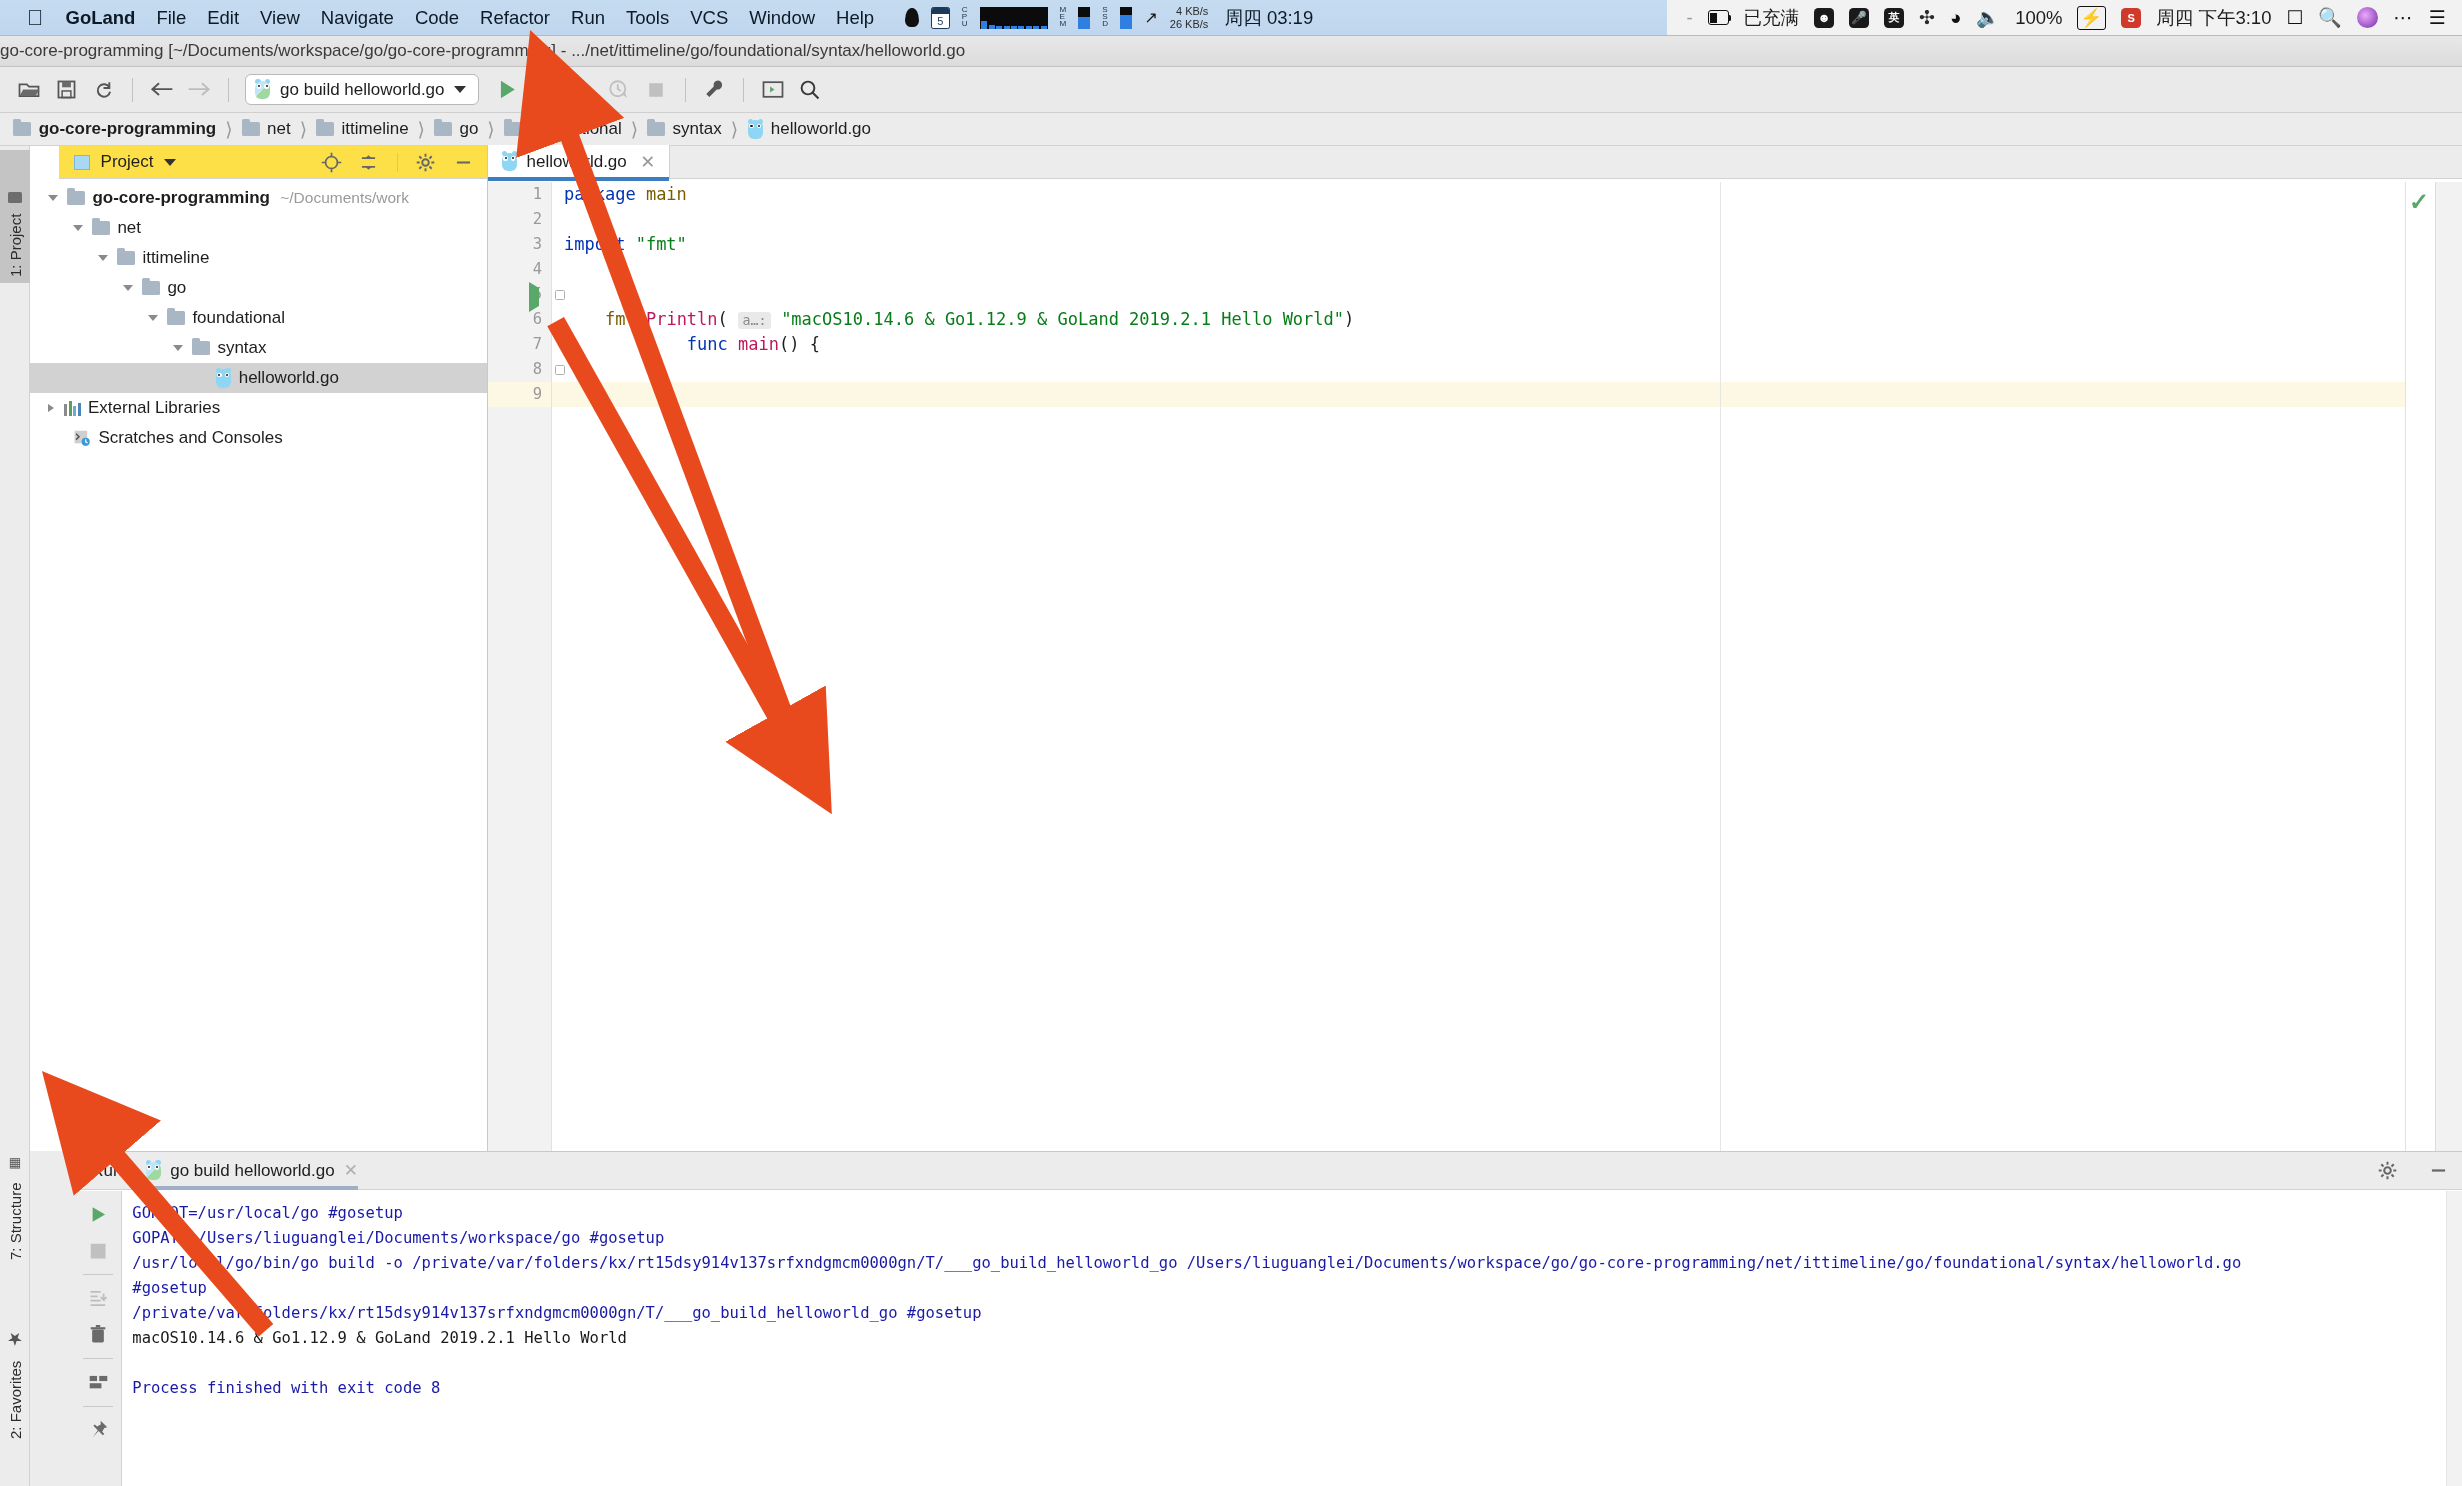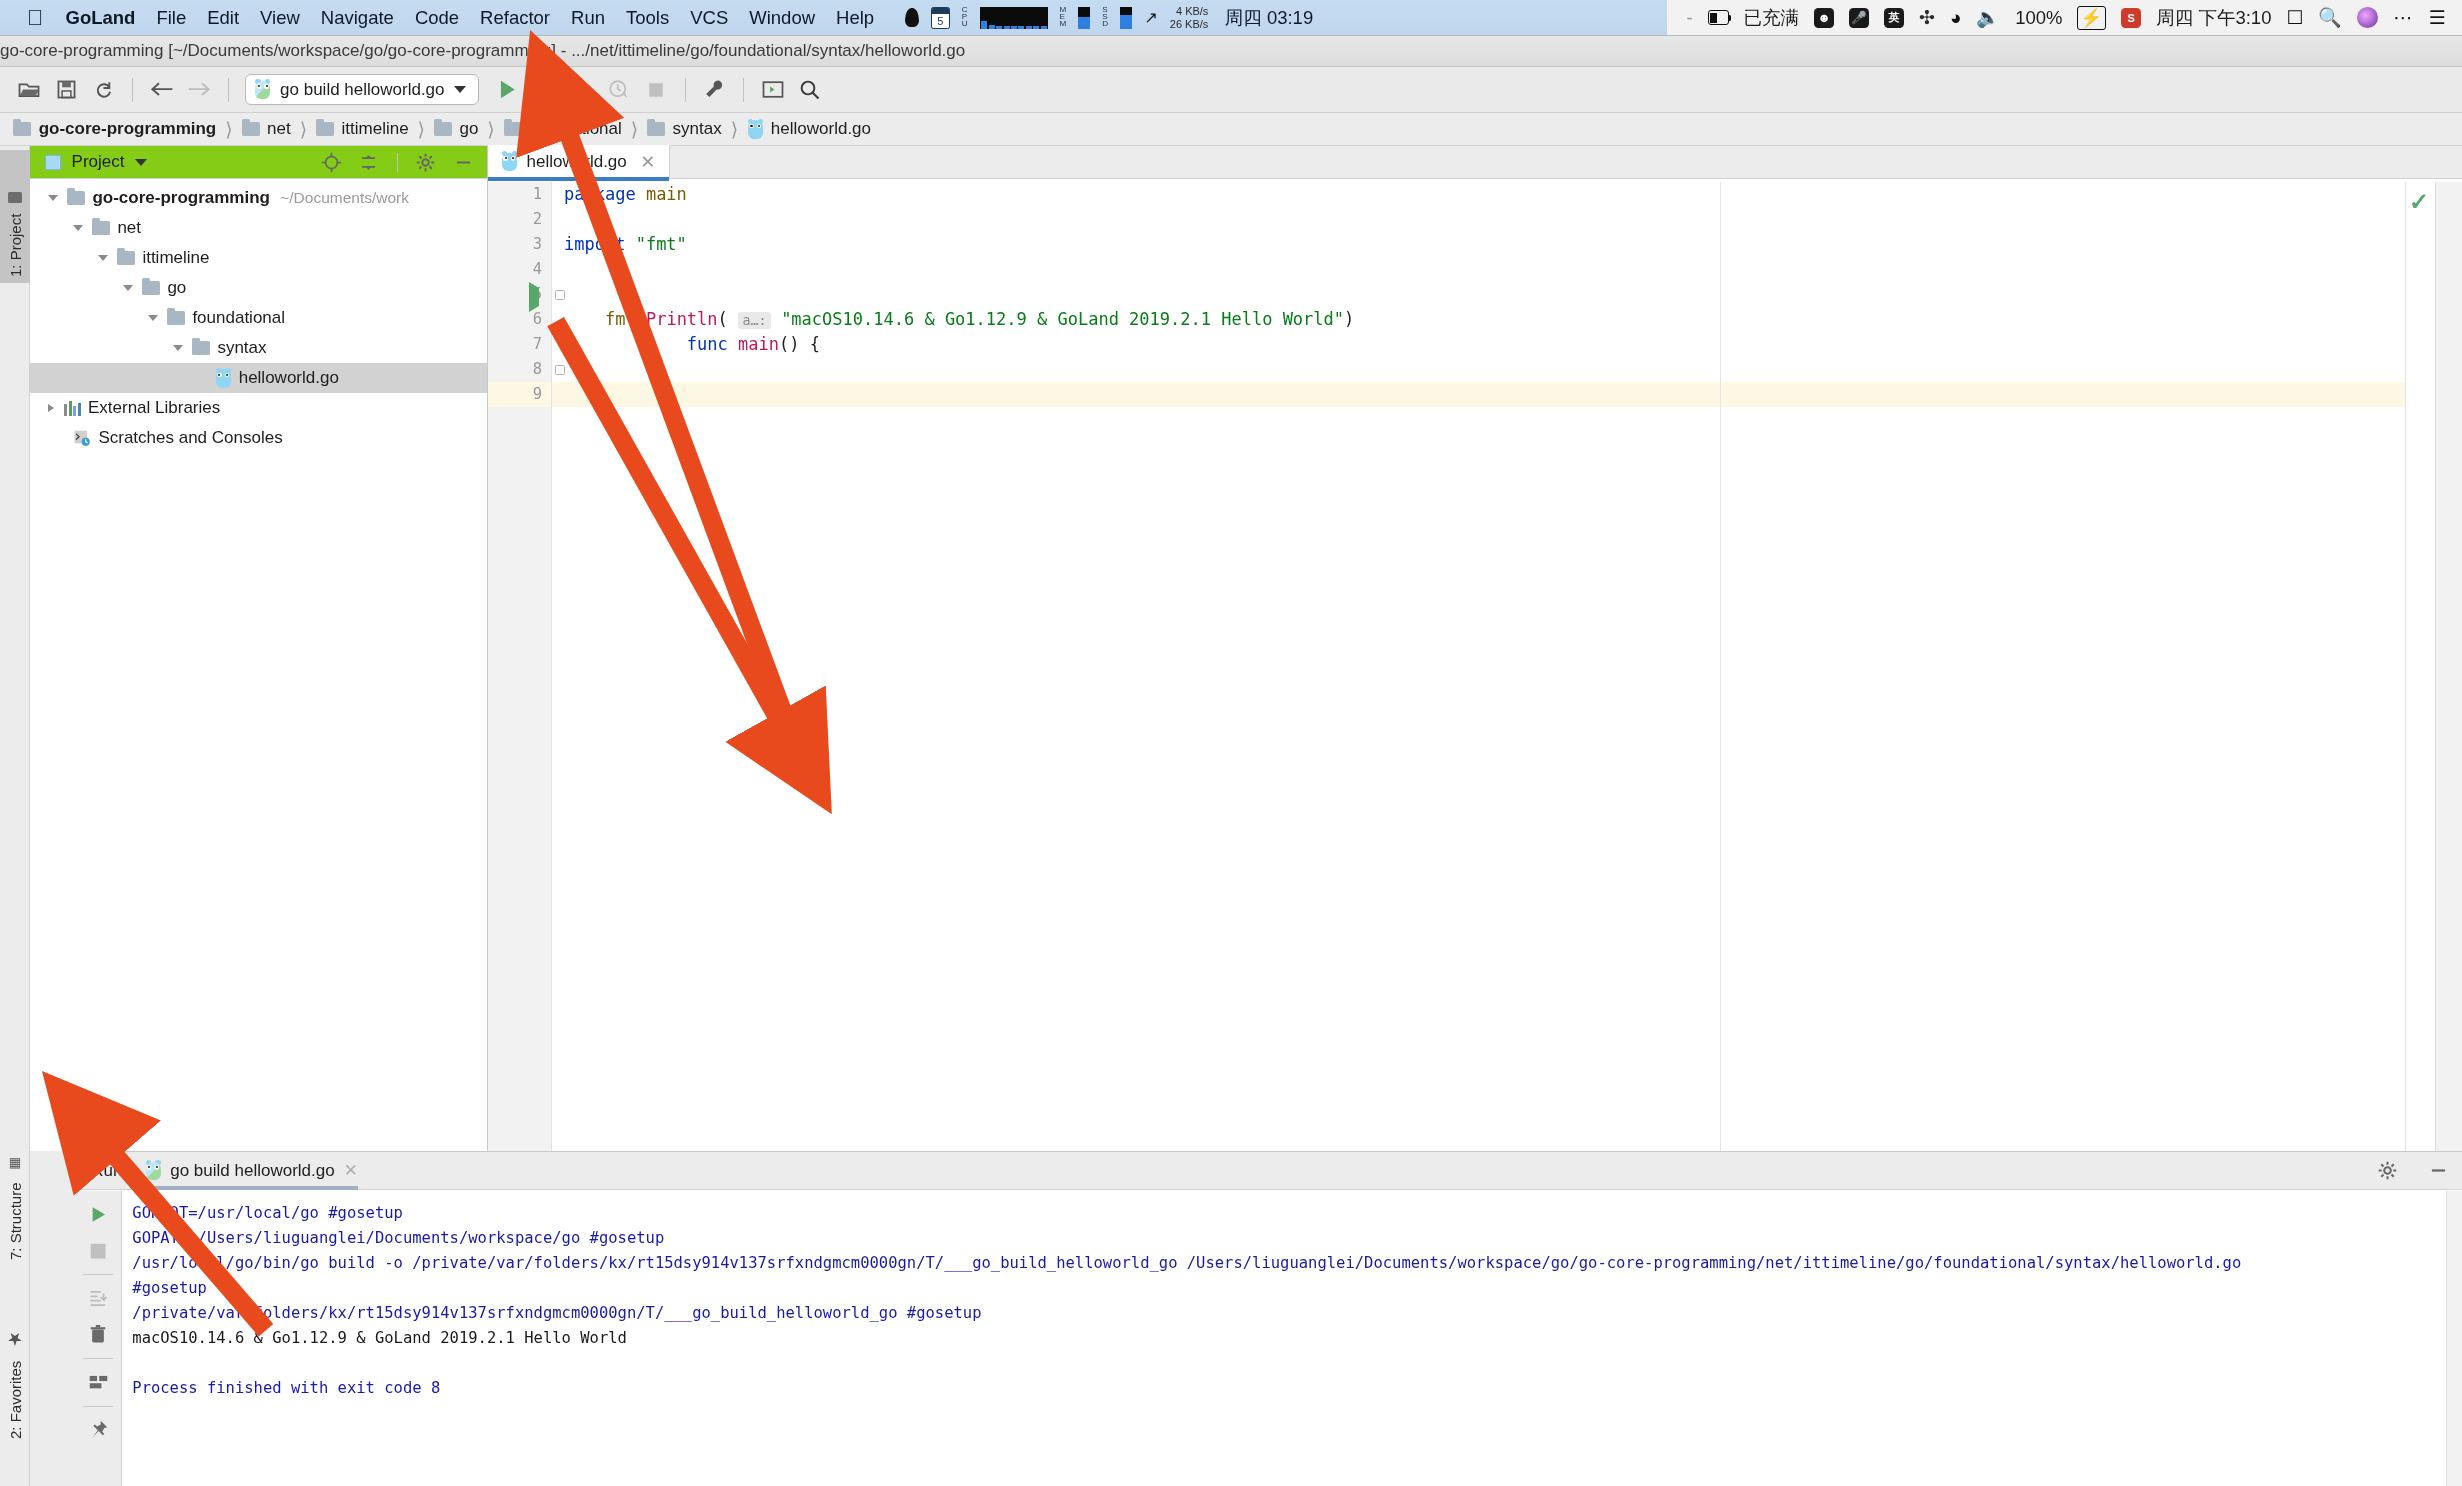--- a/index.html
+++ b/index.html
@@ -130,22 +130,22 @@
     padding: 6px 0;
   }
   .vtab.active { background: #c4c4c4; }
 
   
   #projectpanel {
     position: absolute; left: 30px; top: 0; width: 458px; height: 1005px;
     background: #ffffff; border-right: 0.7px solid #c9c9c9;
   }
   #projheader {
-    height: 33px; background: #84cc16; border-bottom: 0.7px solid #d2d2d2;
-    display:flex; align-items:center; padding: 0 10.3px 0 15px; gap: 10.3px;
+    height: 33px; background: #fde047; border-bottom: 0.7px solid #d2d2d2;
+    display:flex; align-items:center; padding: 0 10.3px 0 15px; gap: 10.3px; margin-left: 29px;
   }
   .proj-sq { width: 16.3px; height: 15px; border: 1.5px solid #7bb8e0; background:#a9d8f2; }
   #projheader .ptitle { font-size: 17px; color:#1e1e1e; }
   .ph-spacer { flex: 1; }
   .ph-ic { width: 27px; height: 27px; display:flex; align-items:center; justify-content:center; }
   .ph-sep { width:0.7px; height:19px; background:#c2c2c2; margin:0 4.4px; }
 
   #tree { padding-top: 4.4px; font-size: 17px; color: #1e1e1e; }
   .trow { height: 30px; display:flex; align-items:center; white-space: nowrap; }
   .trow.sel { background: #d2d2d2; }

